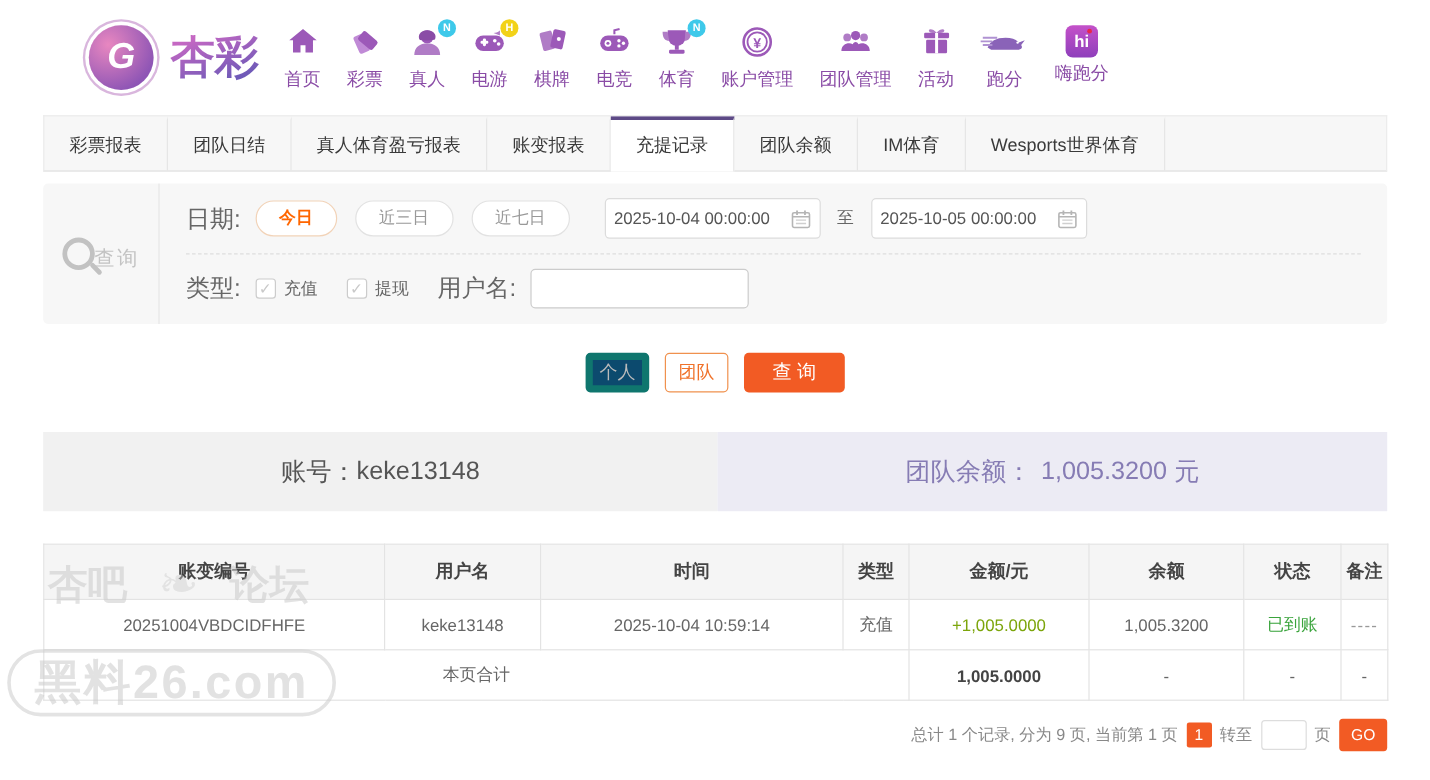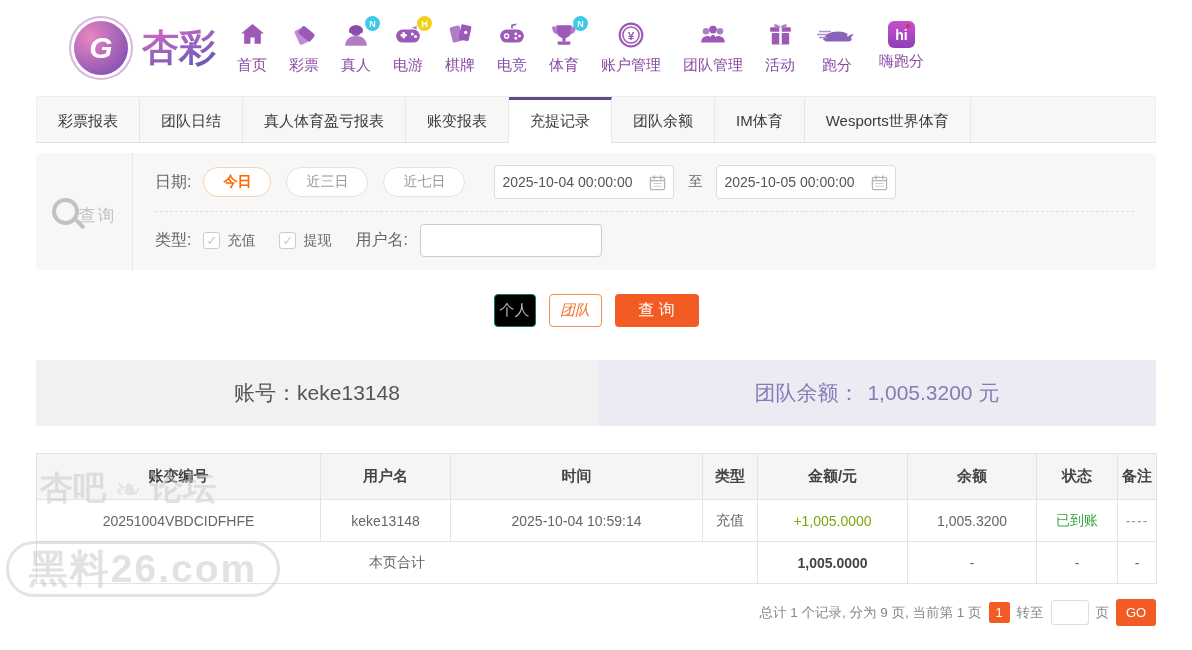--- a/index.html
+++ b/index.html
@@ -43,42 +43,42 @@
   .filter { margin:10px 36px 0; background:#f7f7f7; border-radius:4px; display:flex; height:117px; }
   .filter-side { width:97px; display:flex; flex-direction:row; align-items:center;
     justify-content:center; border-right:1px solid #e7e7e7; }
   .mag { width:27px; height:27px; border:4px solid #c2c2c2; border-radius:50%; position:relative; }
   .mag::after { content:""; position:absolute; width:4px; height:12px; background:#c2c2c2;
     transform:rotate(-45deg); right:-7px; bottom:-9px; border-radius:2px; }
   .side-label { font-size:17px; color:#c3c3c3; margin-top:8px; letter-spacing:2px; }
   .filter-main { flex:1; padding:0 22px; display:flex; flex-direction:column; }
   .frow { display:flex; align-items:center; height:58px; }
   .frow + .frow { border-top:1px dashed #dedede; }
-  .flabel { font-size:16px; color:#666; margin-right:12px; white-space:nowrap; }
+  .flabel { font-size:20px; color:#666; margin-right:12px; white-space:nowrap; }
   .pill { height:30px; padding:0 19px; border-radius:16px; background:#fff; border:1px solid #e2e2e2;
     color:#999; font-size:14px; margin-right:15px; cursor:pointer; }
   .pill.active { color:#f60; border-color:#f2d3b8; font-weight:bold; }
   .datebox { display:flex; align-items:center; width:180px; height:34px; background:#fff;
     border:1px solid #dcdcdc; border-radius:4px; padding:0 7px; margin-left:14px; }
   .datebox input { flex:1; border:none; outline:none; font-size:14px; color:#555; min-width:0;
     font-family:"Liberation Sans",sans-serif; background:transparent; }
   .sep { font-size:14px; color:#666; margin-left:14px; }
   .chk { display:flex; align-items:center; margin-right:24px; font-size:14px; color:#666; cursor:pointer; }
   .chkbox { width:17px; height:17px; border:1px solid #ccc; border-radius:3px; background:#fff;
     margin-right:7px; position:relative; }
   .chkbox::after { content:"\2713"; position:absolute; left:2px; top:0; font-size:13px; color:#c9c9c9; }
   .uinput { width:182px; height:33px; border:1px solid #ccc; border-radius:4px; background:#fff;
     outline:none; padding:0 8px; font-size:14px; color:#555; }
 
   
   .actions { display:flex; justify-content:center; gap:13px; margin-top:24px; }
   .btn { height:33px; border-radius:4px; font-size:15px; cursor:pointer;
     font-family:"Liberation Sans",sans-serif; }
-  .btn-ghost { width:42px; background:#000000; border:1px solid #0f766e; color:#bbb; }
-  .btn-outline { width:53px; background:#fff; border:1px solid #f0914e; color:#f0722a;font-style:italic; }
+  .btn-ghost { width:53px; background:#0c4a6e; border:6px solid #0f766e; color:#bbb; }
+  .btn-outline { width:53px; background:#fff; border:1px solid #f0914e; color:#f0722a; }
   .btn-primary { width:84px; background:#f25b24; border:none; color:#fff; font-size:16px; }
 
   
   .account { display:flex; margin:33px 36px 0; height:66px; }
   .acc-left { width:562px; background:#f1f1f1; display:flex; align-items:center; justify-content:center;
     font-size:21px; color:#555; }
   .acc-right { flex:1; background:#ecebf4; display:flex; align-items:center; justify-content:center;
     font-size:21px; color:#867cb4; }
   .acc-right .val { margin:0 6px 0 8px; }
 
@@ -98,21 +98,21 @@
   .pg-num { width:21px; height:21px; background:#f25b24; color:#fff; border-radius:2px;
     display:flex; align-items:center; justify-content:center; font-size:13px; cursor:pointer; }
   .pg-input { width:38px; height:25px; border:1px solid #ddd; border-radius:3px; outline:none;
     padding:0 4px; font-size:13px; color:#666; }
   .pg-go { width:40px; height:27px; background:#f25b24; color:#fff; border:none; border-radius:3px;
     font-size:13px; cursor:pointer; }
 
   
   .wm { position:absolute; pointer-events:none; color:#cbcbcb; opacity:.55; }
   .wm-forum { left:40px; top:464px; font-size:33px; font-weight:bold; display:flex;
-    align-items:center; gap:10px;font-family:Liberation Mono, monospace; }
+    align-items:center; gap:26px; }
   .wm-orn { font-size:40px; opacity:.8; }
   .wm-site { left:6px; top:541px; width:274px; height:56px; border:3px solid #cdcdcd;
     border-radius:28px; display:flex; align-items:center; justify-content:center;
     font-size:39px; font-weight:bold; letter-spacing:2px; }
 </style>
 </head>
 <body>
 
 <div class="header">
   <div class="logo">

